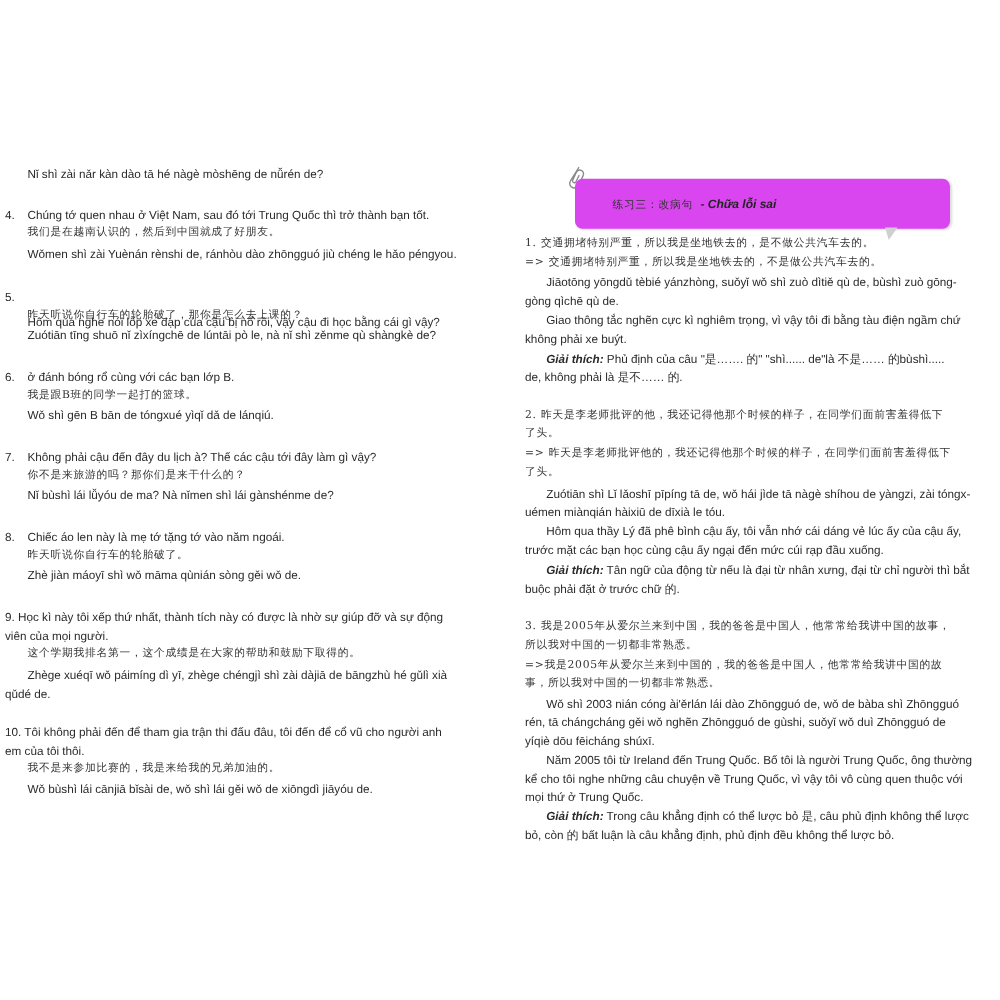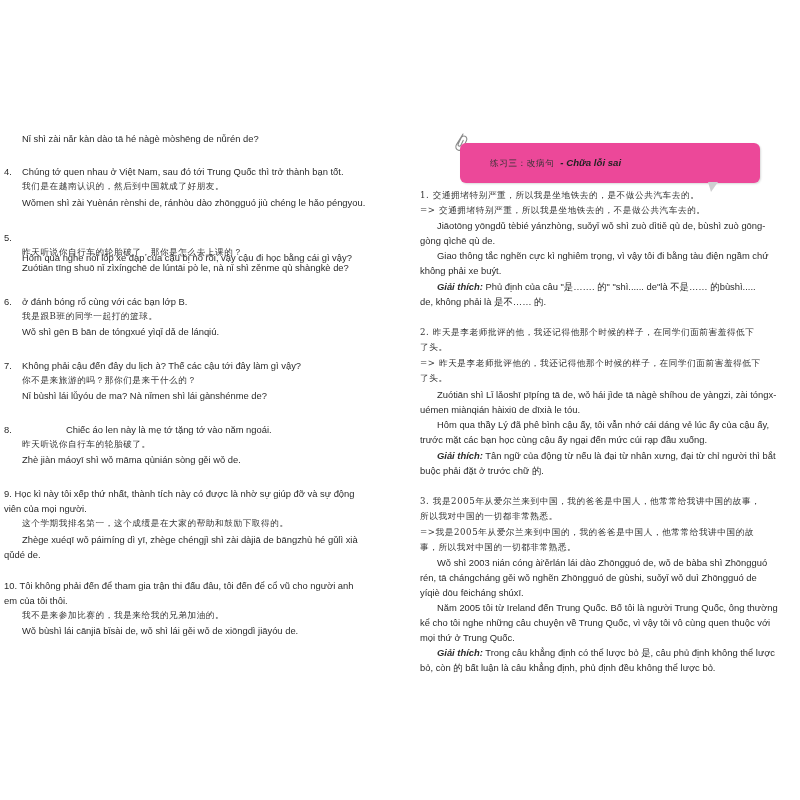--- a/index.html
+++ b/index.html
@@ -9,21 +9,21 @@
       font-size: 9.4px; line-height: 15.5px;
     }
     .col { position: absolute; top: 0; }
     .left { left: 0; width: 395px; }
     .right { left: 415px; width: 380px; }
     .line { position: absolute; white-space: nowrap; }
     .zh { font-family: "DejaVu Serif", serif; font-size: 8.6px; letter-spacing: 0.6px; color: #333; }
     .bi { font-weight: bold; font-style: italic; }
     .callout {
       position: absolute; left: 460px; top: 143px; width: 300px; height: 40px;
-      background: #ec4899; border-radius: 6px; box-shadow: 1px 1px 2px rgba(0,0,0,0.15);
+      background: #d946ef; border-radius: 6px; box-shadow: 1px 1px 2px rgba(0,0,0,0.15);
     }
     .callout-tail {
       position: absolute; left: 708px; top: 182px; width: 0; height: 0;
       border-left: 3px solid transparent; border-right: 7px solid transparent;
       border-top: 10px solid #cfcfd1;
     }
     .callout-title { position: absolute; left: 30px; top: 12px; white-space: nowrap; }
     .callout-title .zh { font-size: 8.6px; }
     .callout-title .vi { font-weight: bold; font-style: italic; font-size: 9.6px; margin-left: 6px; color: #222; }
     .clip { position: absolute; left: 452px; top: 131px; width: 16px; height: 22px; }
@@ -58,21 +58,21 @@
 <div class="line" style="left: 22px; top: 260px;">Zuótiān tīng shuō nǐ zìxíngchē de lúntāi pò le, nà nǐ shì zěnme qù shàngkè de?</div>
 <div class="line" style="left: 4px; top: 294px;">6.</div>
 <div class="line" style="left: 22px; top: 294px;">ở đánh bóng rổ cùng với các bạn lớp B.</div>
 <div class="line zh" style="left: 22px; top: 309px;">我是跟B班的同学一起打的篮球。</div>
 <div class="line" style="left: 22px; top: 324px;">Wǒ shì gēn B bān de tóngxué yìqǐ dǎ de lánqiú.</div>
 <div class="line" style="left: 4px; top: 358px;">7.</div>
 <div class="line" style="left: 22px; top: 358px;">Không phải cậu đến đây du lịch à? Thế các cậu tới đây làm gì vậy?</div>
 <div class="line zh" style="left: 22px; top: 373px;">你不是来旅游的吗？那你们是来干什么的？</div>
 <div class="line" style="left: 22px; top: 388px;">Nǐ bùshì lái lǚyóu de ma? Nà nǐmen shì lái gànshénme de?</div>
 <div class="line" style="left: 4px; top: 422px;">8.</div>
-<div class="line" style="left: 22px; top: 422px; margin-left: 44px;">Chiếc áo len này là mẹ tớ tặng tớ vào năm ngoái.</div>
+<div class="line" style="left: 22px; top: 422px;">Chiếc áo len này là mẹ tớ tặng tớ vào năm ngoái.</div>
 <div class="line zh" style="left: 22px; top: 437px;">昨天听说你自行车的轮胎破了。</div>
 <div class="line" style="left: 22px; top: 452px;">Zhè jiàn máoyī shì wǒ māma qùnián sòng gěi wǒ de.</div>
 <div class="line" style="left: 4px; top: 486px;">9.   Học kì này tôi xếp thứ nhất, thành tích này có được là nhờ sự giúp đỡ và sự động</div>
 <div class="line" style="left: 4px; top: 501px;">viên của mọi người.</div>
 <div class="line zh" style="left: 22px; top: 516px;">这个学期我排名第一，这个成绩是在大家的帮助和鼓励下取得的。</div>
 <div class="line" style="left: 22px; top: 532px;">Zhège xuéqī wǒ páimíng dì yī, zhège chéngjì shì zài dàjiā de bāngzhù hé gǔlì xià</div>
 <div class="line" style="left: 4px; top: 547px;">qǔdé de.</div>
 <div class="line" style="left: 4px; top: 578px;">10.  Tôi không phải đến để tham gia trận thi đấu đâu, tôi đến để cổ vũ cho người anh</div>
 <div class="line" style="left: 4px; top: 593px;">em của tôi thôi.</div>
 <div class="line zh" style="left: 22px; top: 608px;">我不是来参加比赛的，我是来给我的兄弟加油的。</div>

